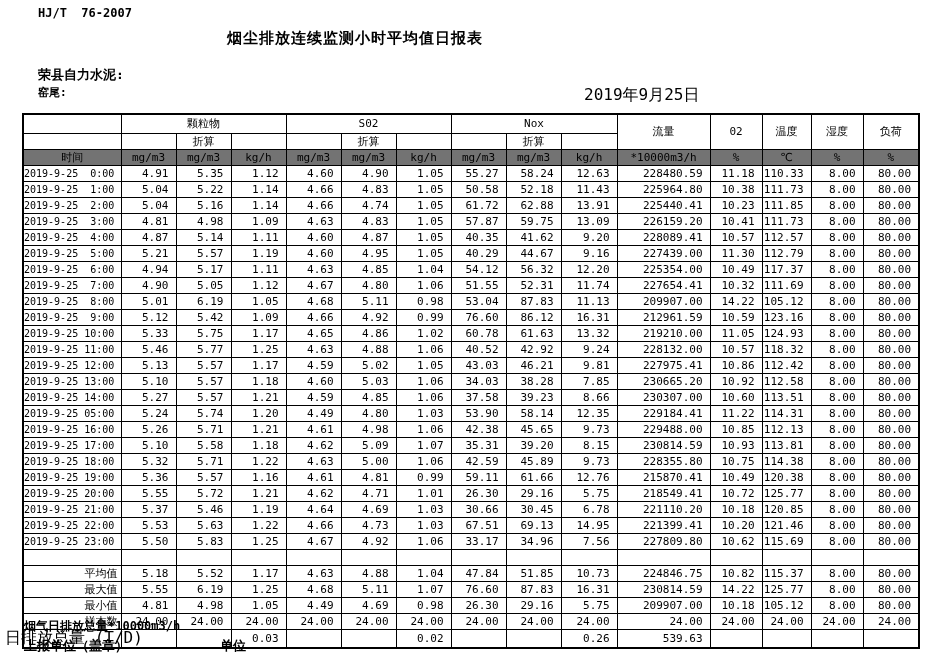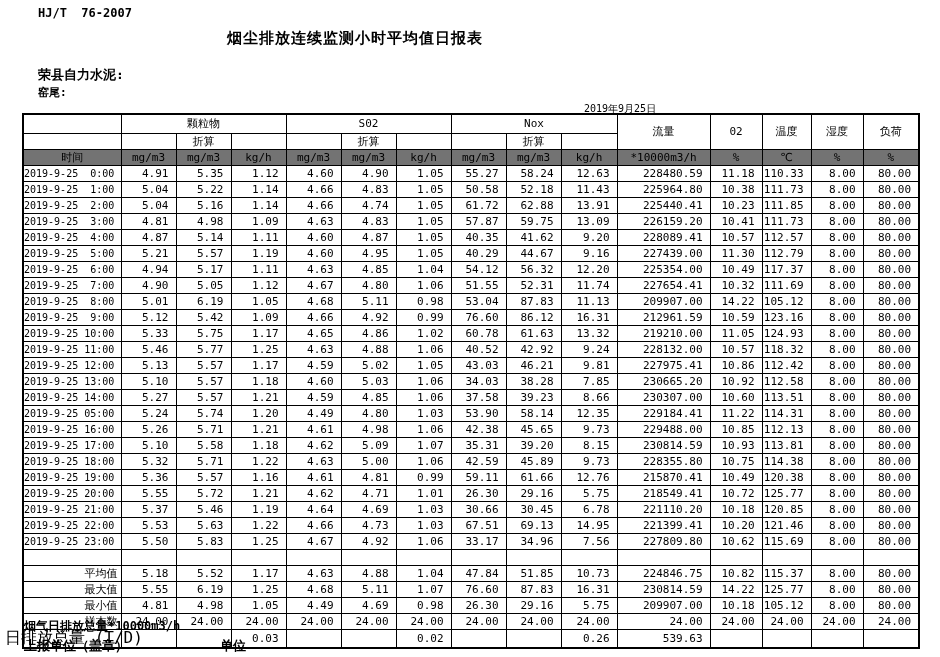--- a/index.html
+++ b/index.html
@@ -6,21 +6,21 @@
   body{
     width:940px;height:657px;background:#ffffff;position:relative;
     font-family:"DejaVu Sans Mono","DejaVu Sans",monospace;color:#000;
     overflow:hidden;
   }
   .abs{position:absolute;white-space:pre;padding-left:16px;}
   #std-code{left:22px;top:6px;font-weight:bold;font-size:12px;}
   #report-title{left:211px;top:29px;font-weight:bold;font-size:15px;letter-spacing:1px;}
   #company-name{left:22px;top:66px;font-weight:bold;font-size:13px;}
   #station-name{left:22px;top:85px;font-weight:bold;font-size:11px;}
-  #report-date{left:568px;top:102px;font-size:10px;}
+  #report-date{left:568px;top:85px;font-size:16px;}
   #flue-total{left:8px;top:618px;font-weight:bold;font-size:12px;}
   #report-unit{left:8px;top:637px;font-weight:bold;font-size:13px;}
   #unit-label{left:204px;top:637px;font-weight:bold;font-size:13px;}
 
   table#report{
     position:absolute;left:22px;top:113px;width:896px;
     border-collapse:collapse;table-layout:fixed;border:2px solid #000;
   }
   #report td{
     border:1px solid #000;padding:0;height:15px;line-height:15px;

